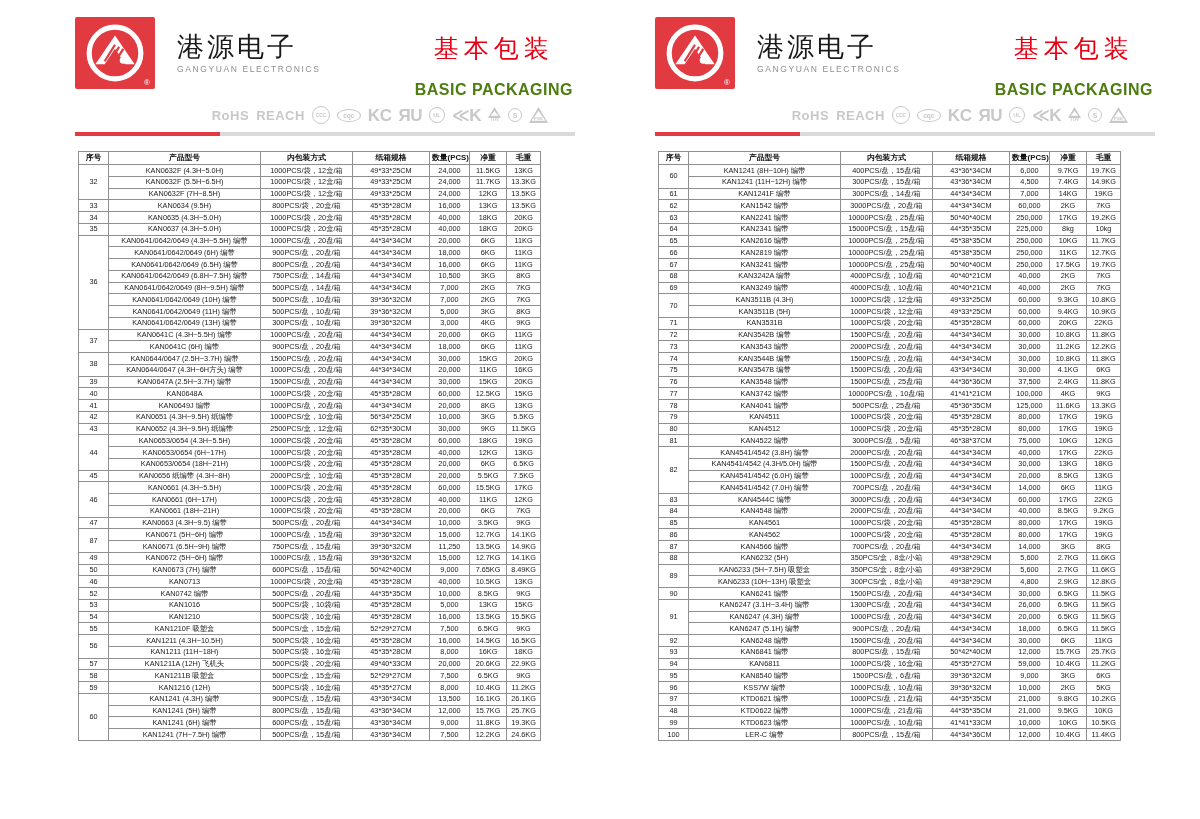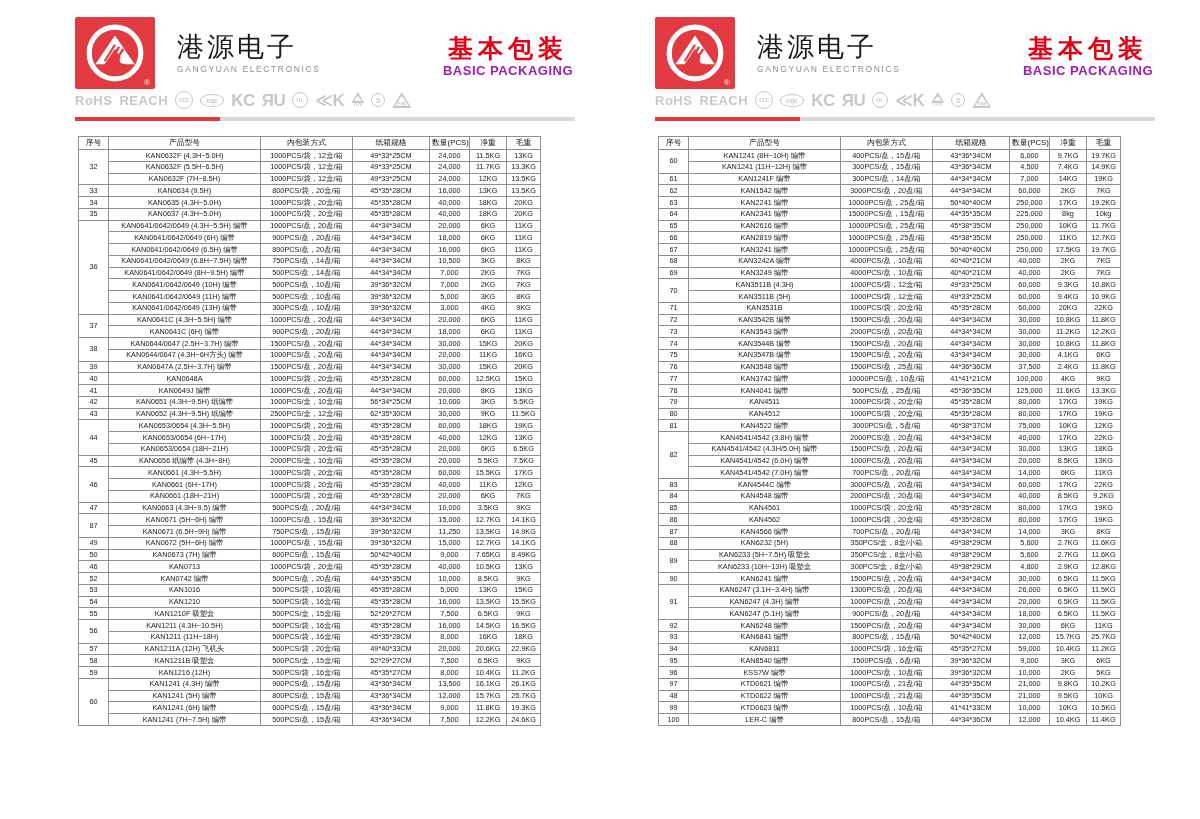--- a/index.html
+++ b/index.html
@@ -11,26 +11,26 @@
 
   
   .hdr{display:flex;margin-top:17px;height:72px;}
   .logo{width:80px;height:72px;background:#e23a41;border-radius:2px;position:relative;flex:0 0 auto;}
   .logo svg{position:absolute;left:9px;top:5px;}
   .logo .reg{position:absolute;right:5px;bottom:2px;color:#fff;font-size:8px;}
   .brand{margin-left:22px;padding-top:16px;}
   .brand-cn{font-size:27px;font-weight:normal;color:#1a1a1a;letter-spacing:3px;line-height:1.1;}
   .brand-en{font-size:8.5px;color:#8f8f8f;letter-spacing:1.6px;margin-top:1px;}
   .titleblk{margin-left:auto;text-align:center;padding-top:18px;padding-right:2px;}
-  .title-cn{font-size:25px;font-weight:bold;color:#e60014;letter-spacing:5px;line-height:1.1;}
-  .title-en{font-size:13px;font-weight:bold;color:#a21caf;letter-spacing:0.5px;margin-top:0;}
+  .title-cn{font-size:25px;font-weight:normal;color:#e60014;letter-spacing:5px;line-height:1.1;}
+  .title-en{font-size:16px;font-weight:bold;color:#4d7c0f;letter-spacing:0.5px;margin-top:18px;}
 
   
-  .certs{display:flex;justify-content:flex-start;align-items:center;gap:7px;
-         margin-top:0;height:22px;padding-right:27px;color:#c8c8c8;}
+  .certs{display:flex;justify-content:flex-end;align-items:center;gap:7px;
+         margin-top:15px;height:22px;padding-right:27px;color:#c8c8c8;}
   .cert-word{font-size:13px;font-weight:bold;letter-spacing:0.5px;}
   .ci{color:#c8c8c8;font-weight:bold;flex:0 0 auto;}
   .ci-circle{border:1.7px solid #c8c8c8;border-radius:50%;display:flex;align-items:center;justify-content:center;box-sizing:border-box;}
   .ic-ccc-icon{width:18px;height:18px;font-size:5px;letter-spacing:-0.3px;}
   .ic-ul-listed-icon{width:16px;height:16px;font-size:5.5px;}
   .ic-s-mark-icon{width:14px;height:14px;font-size:7px;}
   .ci-oval{width:24px;height:13px;border:1.6px solid #c8c8c8;border-radius:50%;
            display:flex;align-items:center;justify-content:center;font-size:6.5px;box-sizing:border-box;}
   .ci-text{font-size:17px;font-weight:bold;letter-spacing:-0.5px;line-height:1;}
   .ci-tricol{display:flex;flex-direction:column;align-items:center;line-height:1;}
@@ -43,21 +43,21 @@
 
   
   .divider{display:flex;margin-top:6px;}
   .divider .seg-red{width:145px;height:4px;background:#e23a41;}
   .divider .seg-gray{flex:1;height:4px;background:#dadada;}
 
   
   table.pack{border-collapse:collapse;table-layout:fixed;margin-top:15px;margin-left:3px;width:462px;}
   table.pack th,table.pack td{border:1px solid #8f8f8f;padding:0 2px;line-height:1.05;
       overflow:hidden;white-space:nowrap;box-sizing:border-box;}
-  table.pack th{font-size:7.8px;font-weight:normal;color:#111;text-align:center;height:13px;}
+  table.pack th{font-size:7.8px;font-weight:bold;color:#111;text-align:center;height:13px;}
   table.pack td{font-size:7.3px;color:#222;height:11.75px;text-align:center;}
   td.c-model{text-align:left;padding-left:4px;}
   col.w-no{width:30px;} col.w-model{width:152px;} col.w-pack{width:92px;}
   col.w-carton{width:77px;} col.w-qty{width:40px;} col.w-net{width:37px;} col.w-gross{width:34px;}
 </style>
 </head>
 <body>
 
 <div class="page" id="page-1">
   <div class="hdr">

